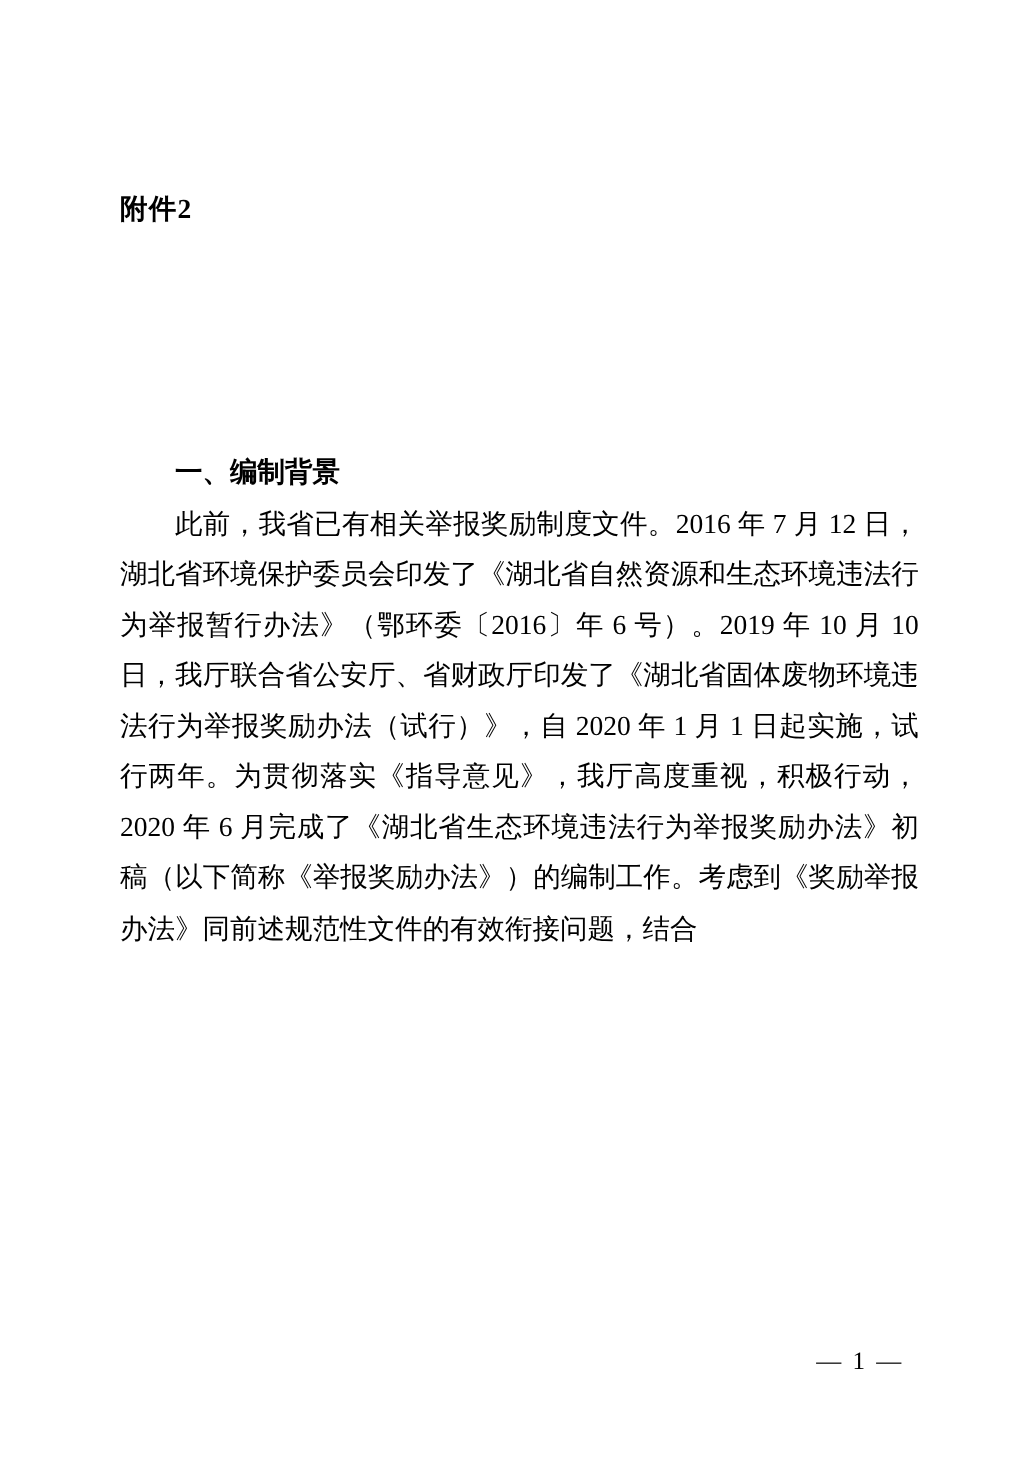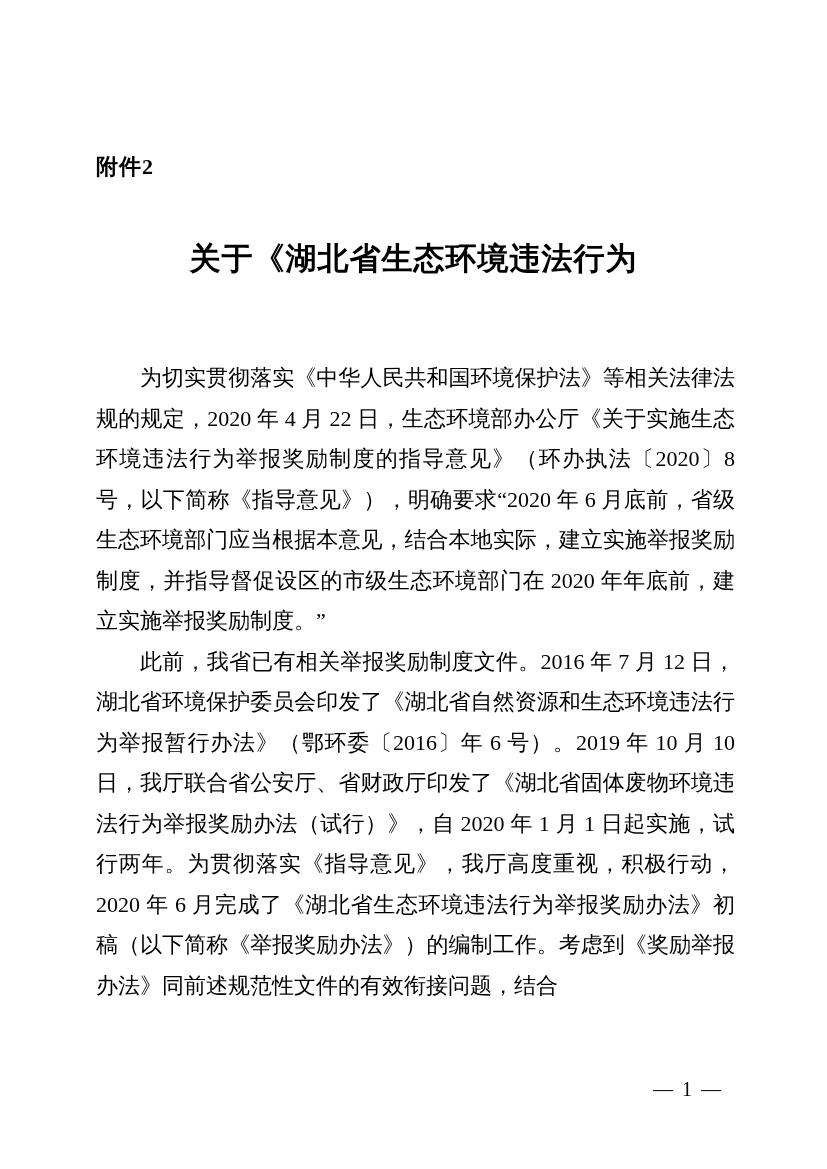--- a/index.html
+++ b/index.html
@@ -68,23 +68,22 @@
   }
 </style>
 </head>
 <body>
 
 <div class="page">
 
   <div class="attachment-label">附件2</div>
 
   <div class="doc-title">
-    <div>关于《湖北省生态环境违法行为</div>
   </div>
 
   <div class="doc-body">
-    <p class="paragraph">为切实贯彻落实《中华人民共和国环境保护法》等相关法律法规的规定，2020 年 4 月 22 日，生态环境部办公厅《关于实施生态环境违法行为举报奖励制度的指导意见》（环办执法〔2020〕8 号，以下简称《指导意见》），明确要求“2020 年 6 月底前，省级生态环境部门应当根据本意见，结合本地实际，建立实施举报奖励制度，并指导督促设区的市级生态环境部门在 2020 年年底前，建立实施举报奖励制度。”</p>
+    <p class="section-heading">一、编制背景</p>
     <p class="paragraph">此前，我省已有相关举报奖励制度文件。2016 年 7 月 12 日，湖北省环境保护委员会印发了《湖北省自然资源和生态环境违法行为举报暂行办法》（鄂环委〔2016〕年 6 号）。2019 年 10 月 10 日，我厅联合省公安厅、省财政厅印发了《湖北省固体废物环境违法行为举报奖励办法（试行）》，自 2020 年 1 月 1 日起实施，试行两年。为贯彻落实《指导意见》，我厅高度重视，积极行动，2020 年 6 月完成了《湖北省生态环境违法行为举报奖励办法》初稿（以下简称《举报奖励办法》）的编制工作。考虑到《奖励举报办法》同前述规范性文件的有效衔接问题，结合</p>
   </div>
 
   <div class="page-number">— 1 —</div>
 
 </div>
 
 </body></html>

